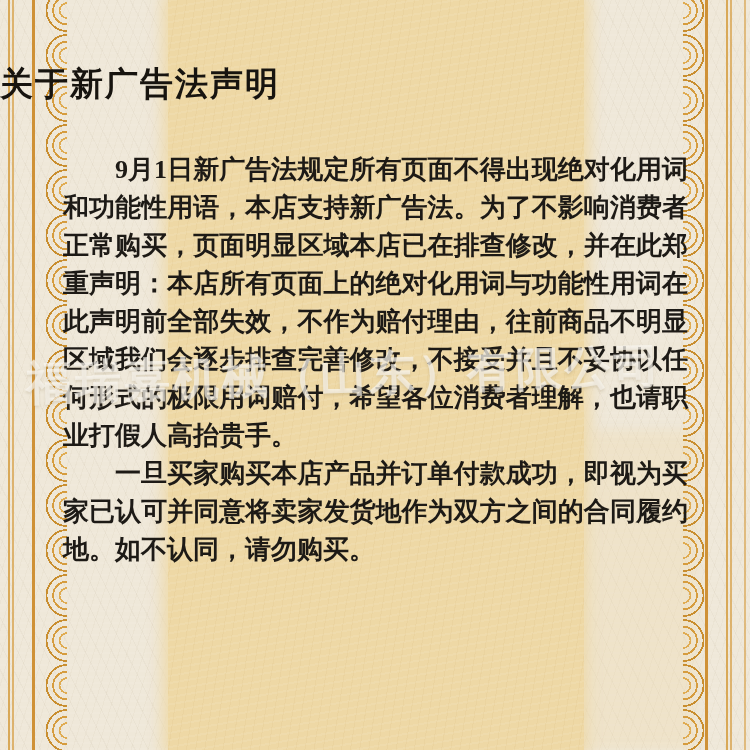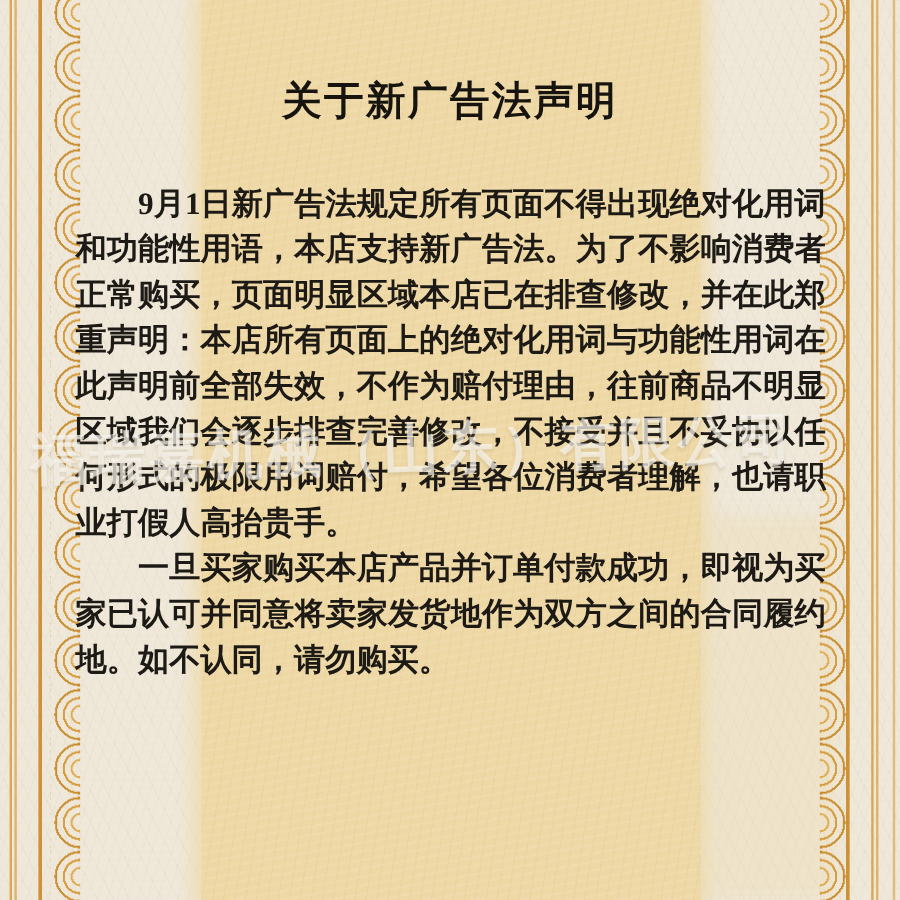--- a/index.html
+++ b/index.html
@@ -70,21 +70,21 @@
       transparent 0 6.5px,  #e0ac52 6.5px 8.2px,
       transparent 8.2px 13px, #d69c3e 13px 14.8px,
       transparent 14.8px 19.6px, #c98e2f 19.6px 21.4px,
       transparent 21.4px);
   }
   .title {
     position: absolute;
     left: 0; top: 62px;
     width: 750px;
     margin: 0;
-    text-align: center;
+    text-align: left;
     font-size: 33px;
     font-weight: 700;
     letter-spacing: 2px;
     color: #17140f;
   }
   .body-text {
     position: absolute;
     left: 63px; top: 151px;
     width: 625px;
     font-size: 26px;

